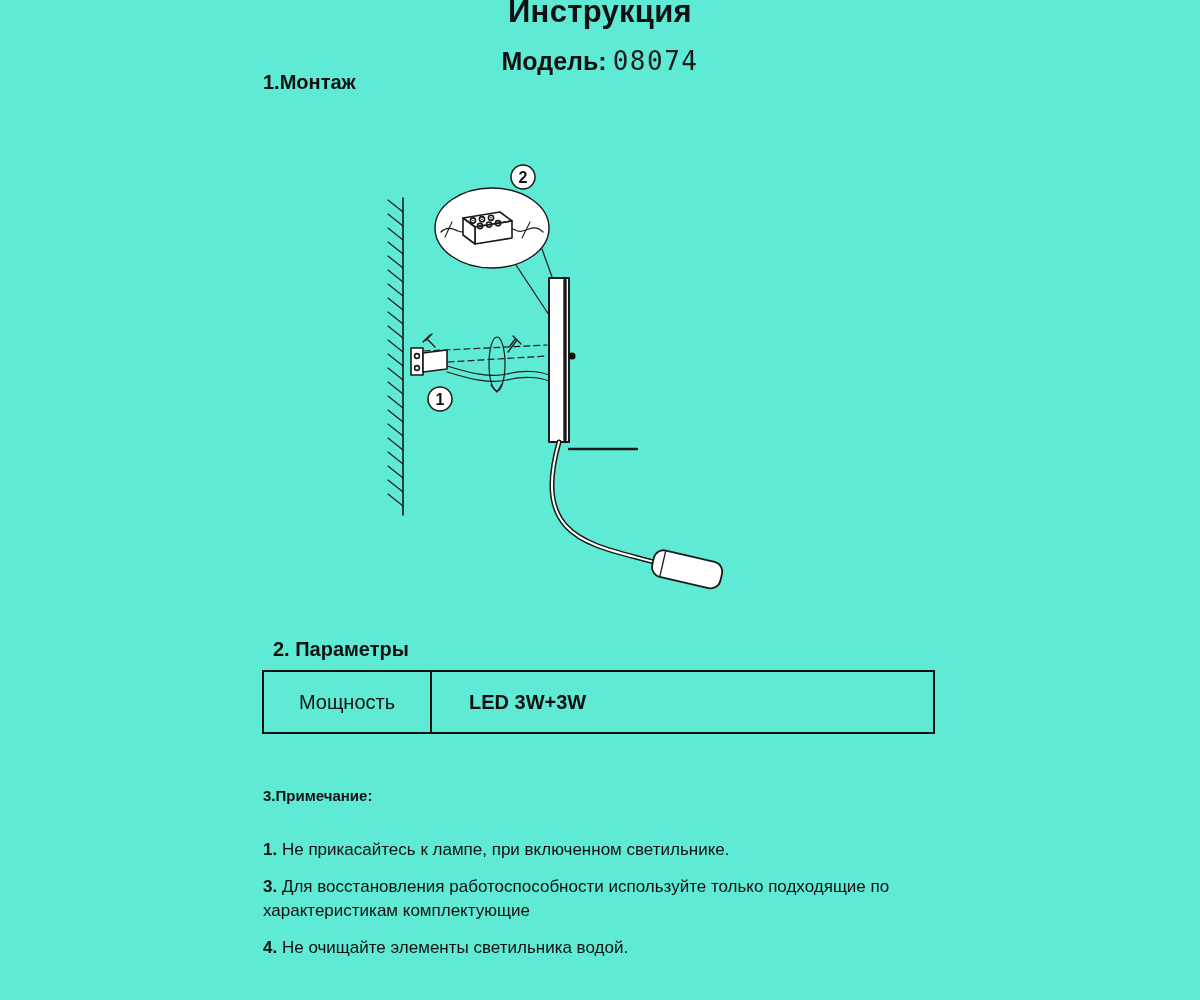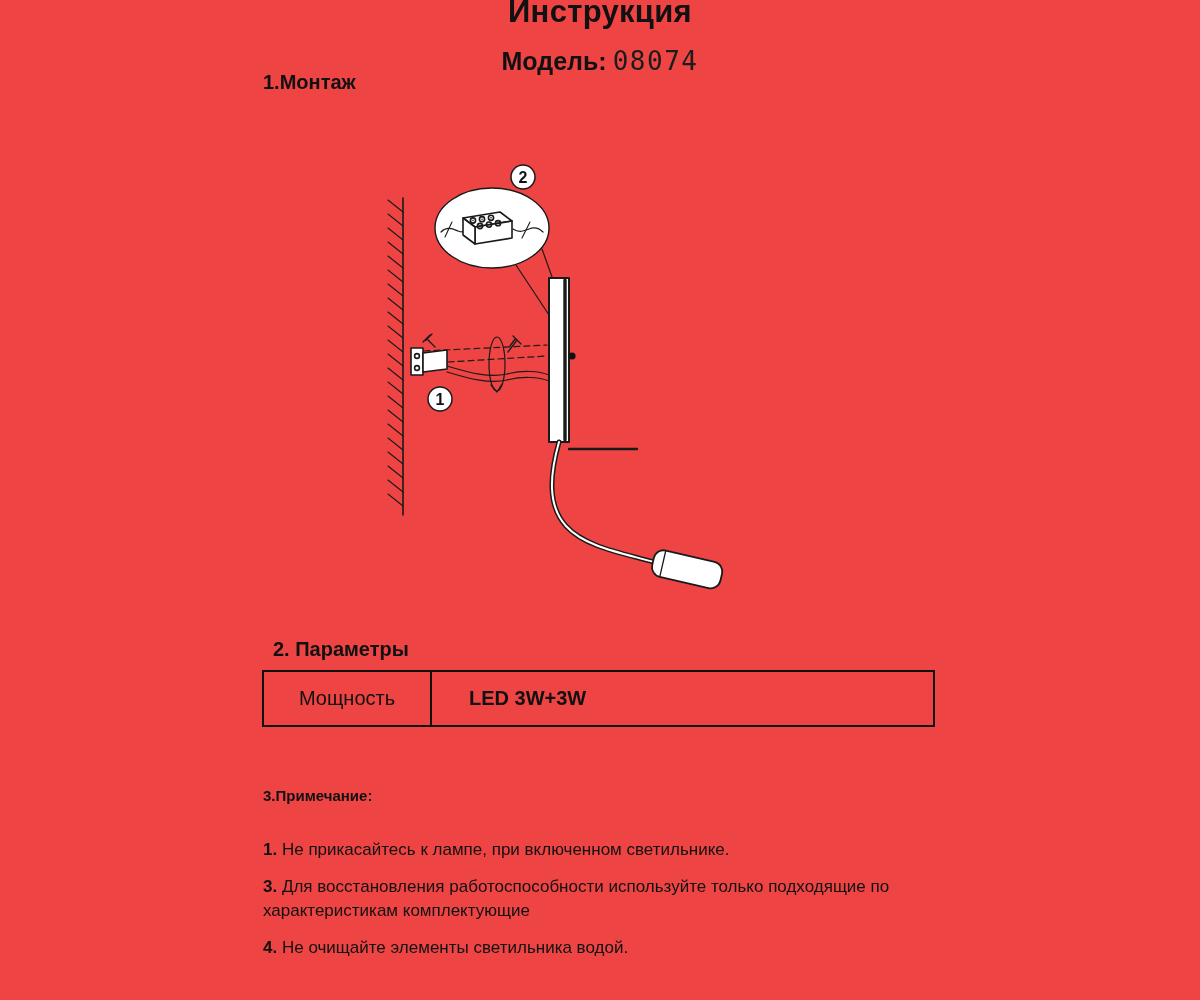--- a/index.html
+++ b/index.html
@@ -1,17 +1,17 @@
 <!DOCTYPE html>
 <html><head>
 <meta charset="utf-8">
 <style>
   html,body { margin:0; padding:0; background:#ffffff; }
   .page {
-    position:relative; width:1200px; height:1000px; background:#ef4444;
+    position:relative; width:1200px; height:1000px; background:#5eead4;
     font-family:"Liberation Sans", sans-serif; color:#111; overflow:hidden;
   }
   .doc-title {
     position:absolute; top:-6px; left:0; right:0; margin:0;
     text-align:center; font-size:31px; font-weight:700; letter-spacing:0.3px;
   }
   .model-line { position:absolute; top:46px; left:0; right:0; text-align:center; }
   .model-label { font-size:25px; font-weight:700; }
   .model-value {
     font-family:"DejaVu Sans Mono", monospace; font-size:26px; font-weight:400;
@@ -26,21 +26,21 @@
   .spec-table { position:absolute; left:262px; top:670px; width:673px; border:2px solid #111; box-sizing:border-box; }
   .t-row { display:grid; }
   .t-row1 { grid-template-columns:168px 163px 166px 1fr; }
   .t-row2 { grid-template-columns:168px 1fr; }
   .t-cell {
     display:flex; align-items:center; justify-content:center;
     height:39px; font-size:20px; box-sizing:border-box;
     border-right:2px solid #111;
   }
   .t-row1 .t-cell { border-bottom:2px solid #111; }
-  .t-row2 .t-cell { height:53px; }
+  .t-row2 .t-cell { height:60px; }
   .t-cell.last { border-right:none; }
   .c-label { font-weight:400; }
   .c-value { font-weight:700; }
   .c-power { justify-content:flex-start; padding-left:37px;text-align:right; }
 
   .notes { position:absolute; left:263px; top:826px; width:668px; font-size:17px; line-height:1.45; }
   .note { margin:12px 0 8px 0; }
   .note b { font-weight:700; }
   .note span { font-weight:400; }
 

